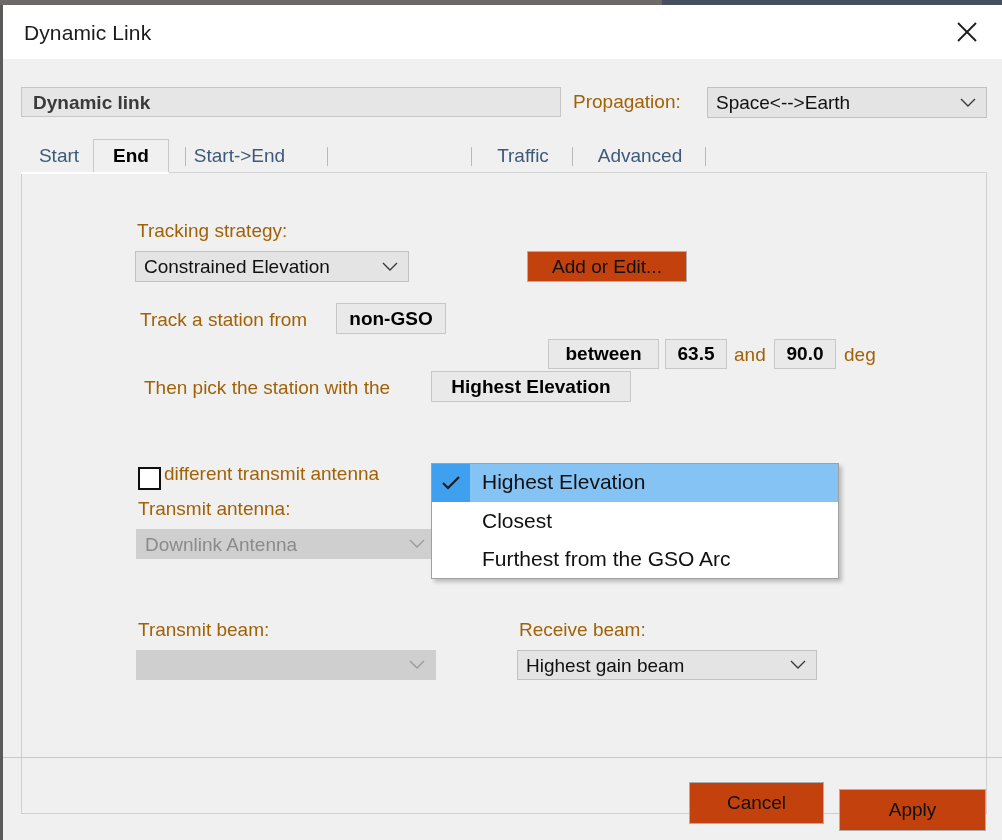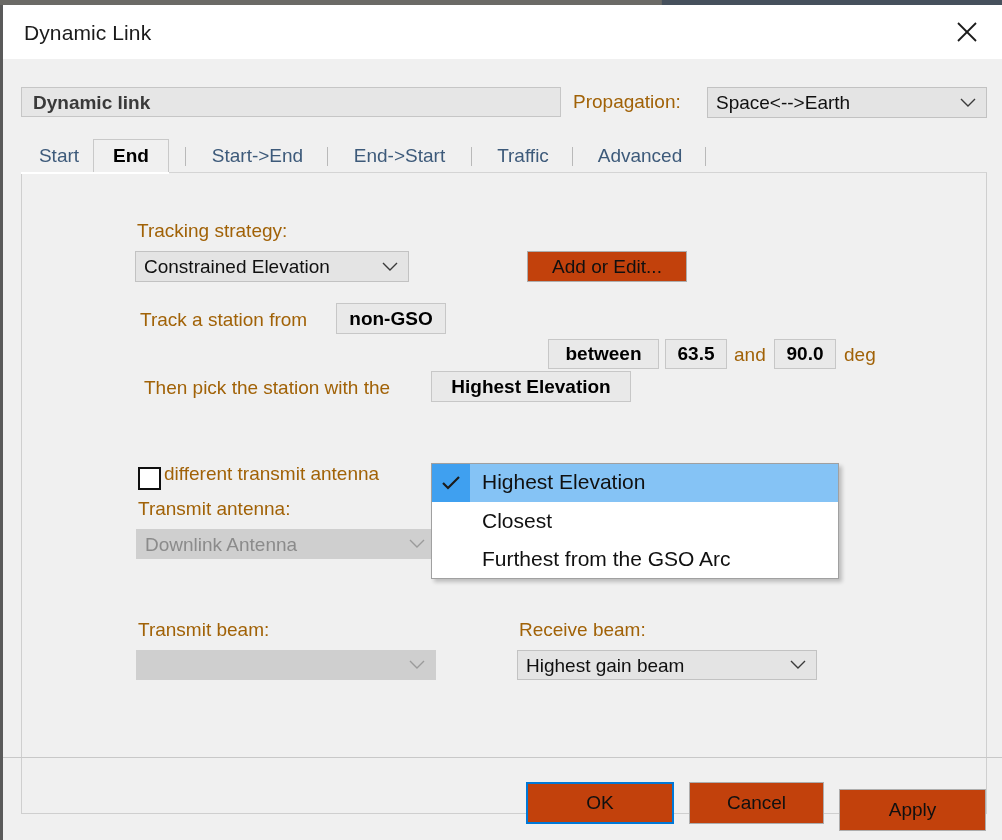--- a/index.html
+++ b/index.html
@@ -120,23 +120,22 @@
             <polyline points="1,1 8,8 15,1" fill="none" stroke="#3a3a3a" stroke-width="1.4"></polyline>
           </svg>
       </span>
     </div>
 
     <div class="tabstrip">
       <div class="tab" style="left:0px;width:76px;">Start</div>
       <div class="tab sep" style="left:78px;"></div>
       <div class="tab active" style="left:72px;width:76px;">End</div>
       <div class="tab sep" style="left:164px;"></div>
-      <div class="tab" style="left:170px;width:133px;">Start-&gt;End</div>
+      <div class="tab" style="left:152px;width:133px;">Start-&gt;End</div>
       <div class="tab sep" style="left:306px;"></div>
-      <div class="tab" style="left:312px;width:133px;">End-&gt;Start</div>
       <div class="tab sep" style="left:450px;"></div>
       <div class="tab" style="left:456px;width:92px;">Traffic</div>
       <div class="tab sep" style="left:551px;"></div>
       <div class="tab" style="left:557px;width:124px;">Advanced</div>
       <div class="tab sep" style="left:684px;"></div>
     </div>
 
     <div class="panel">
 
       <div class="lbl" style="left:115px;top:47px;">Tracking strategy:</div>
@@ -218,18 +217,17 @@
       </div>
       <div class="popup-item" style="top:39px;">
         <span class="txt">Closest</span>
       </div>
       <div class="popup-item" style="top:77px;">
         <span class="txt">Furthest from the GSO Arc</span>
       </div>
     </div>
 
     <div class="footer-sep"></div>
-    <div class="btn focused" style="left:523px;top:723px;width:148px;height:42px;">OK</div>
     <div class="btn" style="left:686px;top:723px;width:135px;height:42px;">Cancel</div>
     <div class="btn" style="left:836px;top:723px;width:147px;height:42px;margin-top:7px;">Apply</div>
 
   </div>
 </div>
 
 </body></html>

